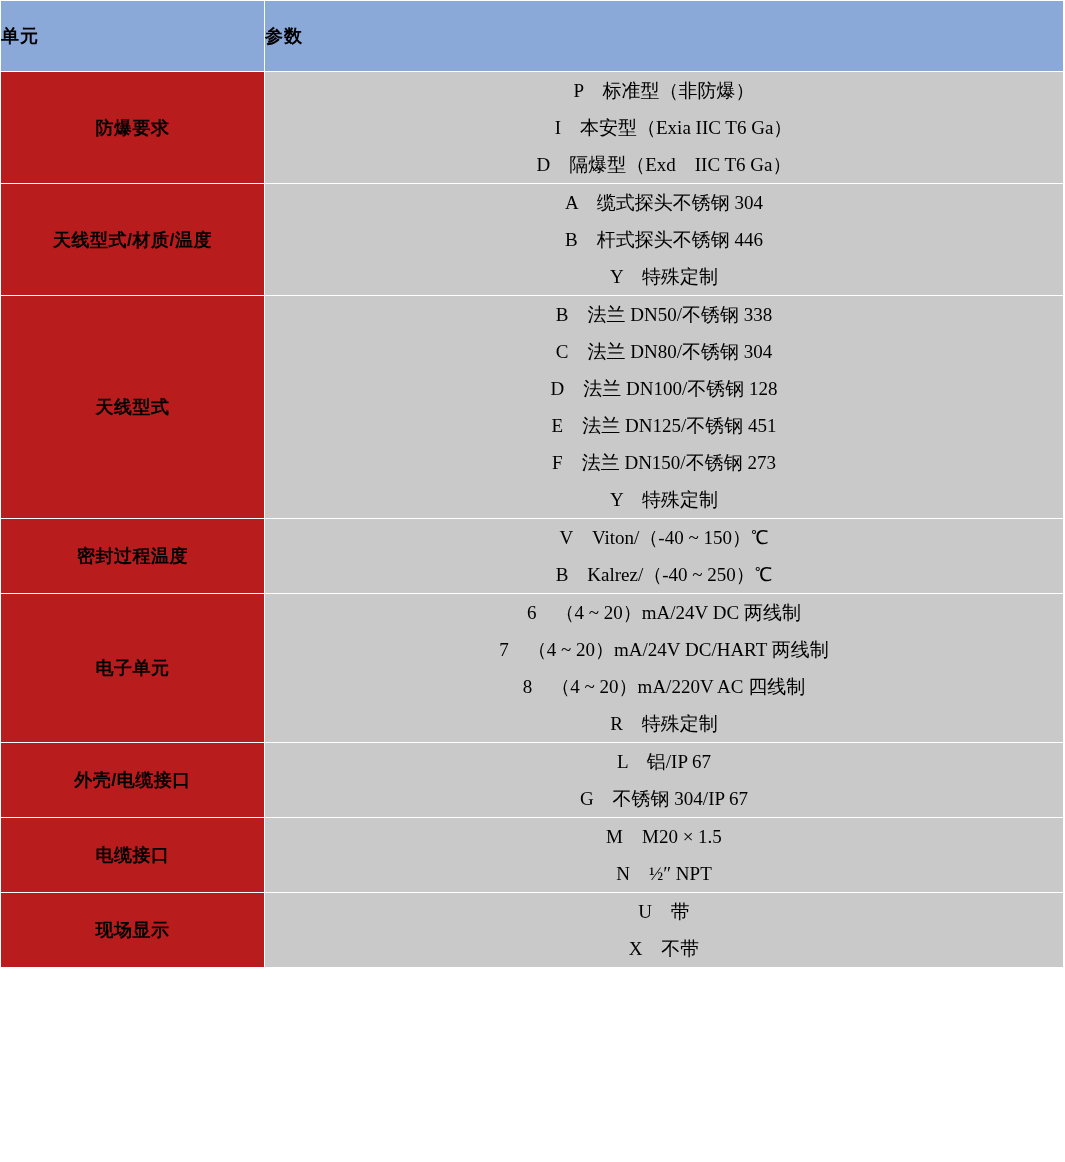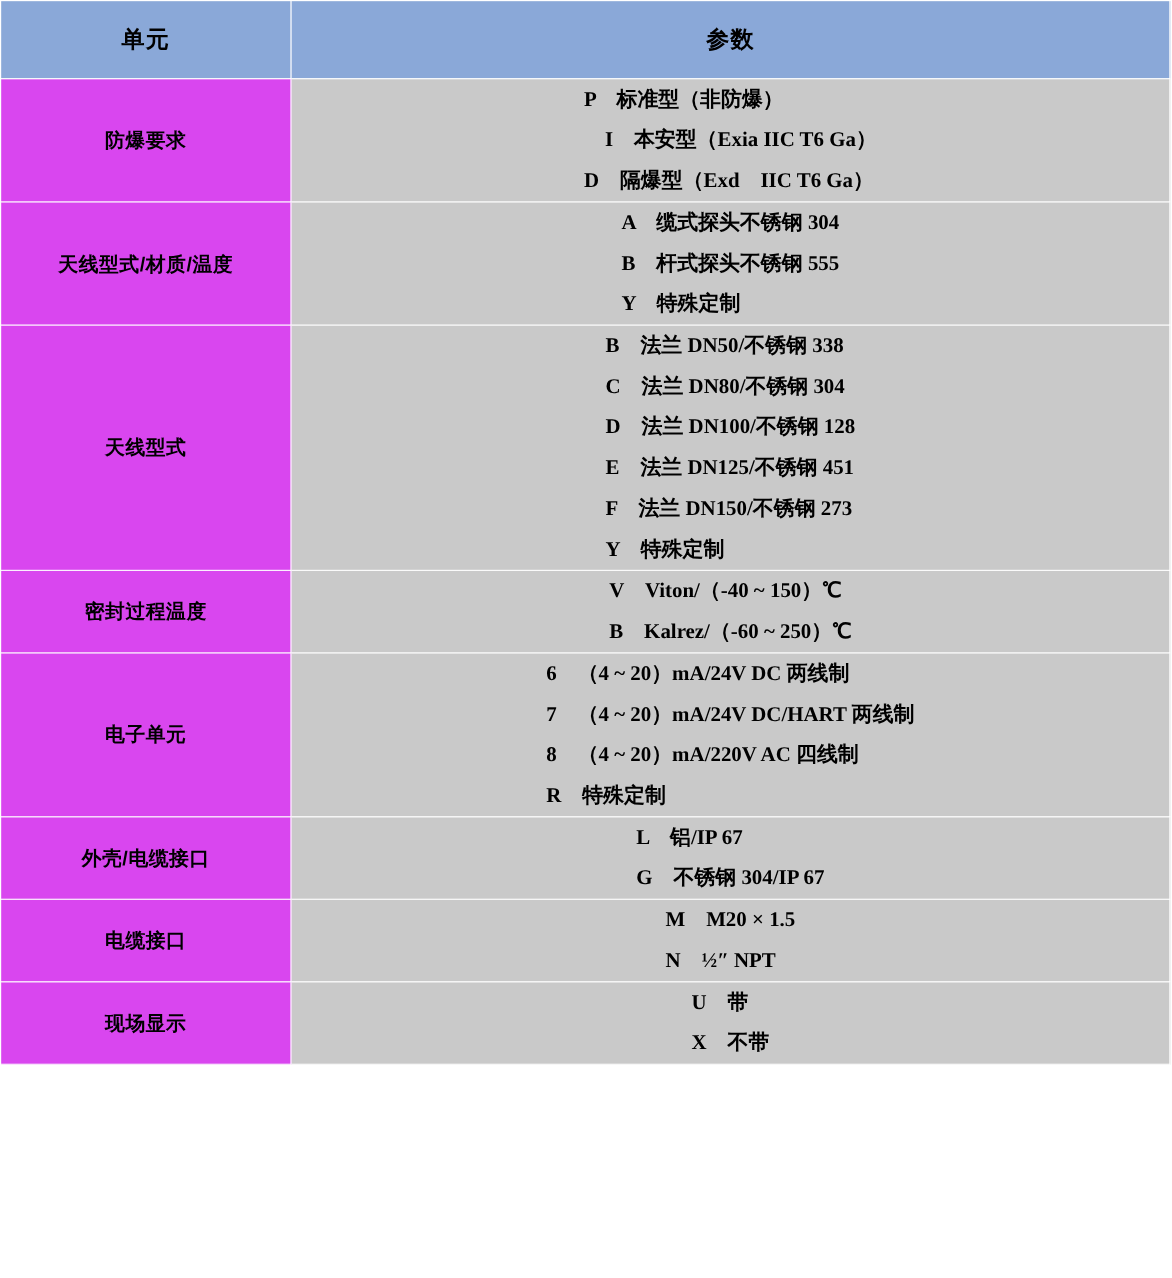--- a/index.html
+++ b/index.html
@@ -23,28 +23,28 @@
   table.spec col.c2 { width: 799px; }
 
   table.spec th,
   table.spec td {
     border: 1px solid #ffffff;
     padding: 0;
     vertical-align: middle;
   }
   .hdr {
     background: #8aa8d8;
-    text-align: center;
+    text-align: left;
     font-weight: bold;
-    font-size: 21px;
+    font-size: 18px;
     height: 70px;
     letter-spacing: 1px;
   }
   .unit-cell {
-    background: #d946ef;
+    background: #b91c1c;
     text-align: center;
     font-weight: bold;
     font-size: 18px;
     letter-spacing: 0.5px;
   }
   .param-cell {
     background: #c9c9c9;
     padding: 14px 0 14px 0;
   }
   .param-list {
@@ -55,22 +55,21 @@
   .param-list li {
     font-size: 19px;
     line-height: 1.0;
     padding: 9px 0;
     white-space: pre;
     font-family: "Liberation Serif", serif;
   }
   
   .param-inner {
     display: inline-block;
-    text-align: left;
-    font-weight: bold;
+    text-align: center;
   }
   .param-wrap {
     text-align: center;
   }
   .cn {
     font-family: "Liberation Sans", sans-serif;
   }
 </style>
 </head>
 <body>
@@ -100,21 +99,21 @@
         </div>
       </td>
     </tr>
 
     <tr>
       <td class="unit-cell cn">天线型式/材质/温度</td>
       <td class="param-cell">
         <div class="param-wrap">
           <ul class="param-list param-inner">
             <li>A　缆式探头不锈钢 304</li>
-            <li>B　杆式探头不锈钢 555</li>
+            <li>B　杆式探头不锈钢 446</li>
             <li>Y　特殊定制</li>
           </ul>
         </div>
       </td>
     </tr>
 
     <tr>
       <td class="unit-cell cn">天线型式</td>
       <td class="param-cell">
         <div class="param-wrap">
@@ -129,21 +128,21 @@
         </div>
       </td>
     </tr>
 
     <tr>
       <td class="unit-cell cn">密封过程温度</td>
       <td class="param-cell">
         <div class="param-wrap">
           <ul class="param-list param-inner">
             <li>V　Viton/（-40 ~ 150）℃</li>
-            <li>B　Kalrez/（-60 ~ 250）℃</li>
+            <li>B　Kalrez/（-40 ~ 250）℃</li>
           </ul>
         </div>
       </td>
     </tr>
 
     <tr>
       <td class="unit-cell cn">电子单元</td>
       <td class="param-cell">
         <div class="param-wrap">
           <ul class="param-list param-inner">

